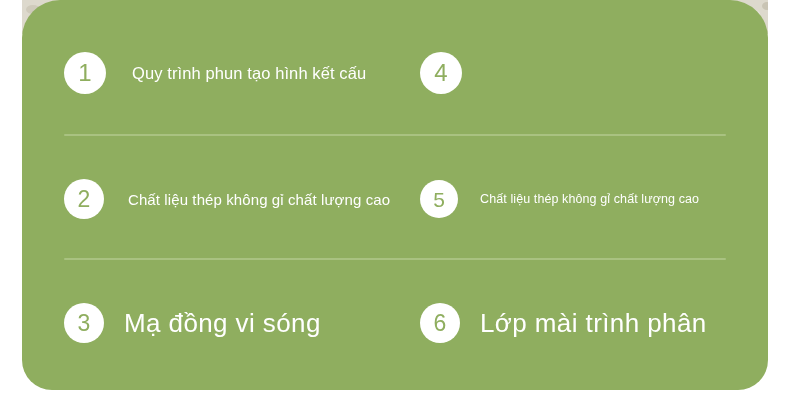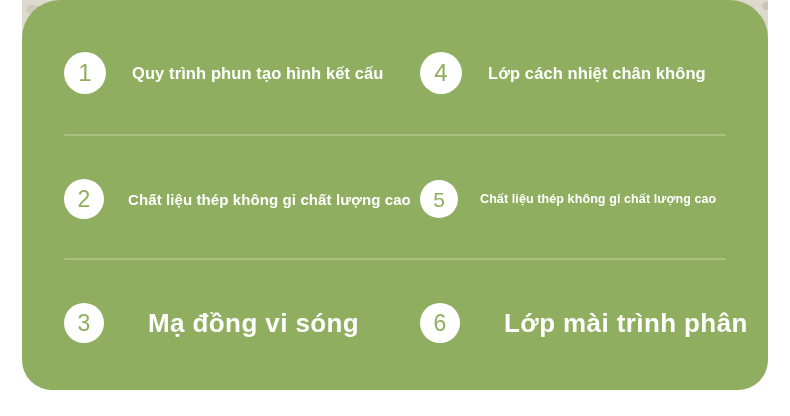--- a/index.html
+++ b/index.html
@@ -115,25 +115,25 @@
     font-weight: 400;
     line-height: 1;
     font-family: "Liberation Sans", sans-serif;
   }
   .badge-lg { width: 42px; height: 42px; font-size: 24px; }
   .badge-md { width: 40px; height: 40px; font-size: 23px; }
   .badge-sm { width: 38px; height: 38px; font-size: 21px; }
 
   .label {
     color: #ffffff;
-    font-weight: bold;
+    font-weight: normal;
     letter-spacing: 0.1px;
     white-space: nowrap;
   }
-  .label-xl { font-size: 26px; margin-left: 44px; letter-spacing: 0.4px; }
+  .label-xl { font-size: 26px; margin-left: 20px; letter-spacing: 0.4px; }
   .label-lg { font-size: 16.5px; margin-left: 26px; }
   .label-md { font-size: 15px;   margin-left: 24px; }
   .label-sm { font-size: 12.5px; margin-left: 22px; }
 </style>
 </head>
 <body>
 
 <div id="stage">
 
   <div id="photo-edge">
@@ -147,21 +147,20 @@
   <div id="panel">
     <div class="grid">
 
       <div class="row row-1">
         <div class="cell cell-left">
           <div class="badge badge-lg">1</div>
           <div class="label label-lg">Quy trình phun tạo hình kết cấu</div>
         </div>
         <div class="cell cell-right">
           <div class="badge badge-lg">4</div>
-          <div class="label label-lg">Lớp cách nhiệt chân không</div>
         </div>
       </div>
 
       <div class="divider divider-1"></div>
 
       <div class="row row-2">
         <div class="cell cell-left">
           <div class="badge badge-md">2</div>
           <div class="label label-md">Chất liệu thép không gỉ chất lượng cao</div>
         </div>

